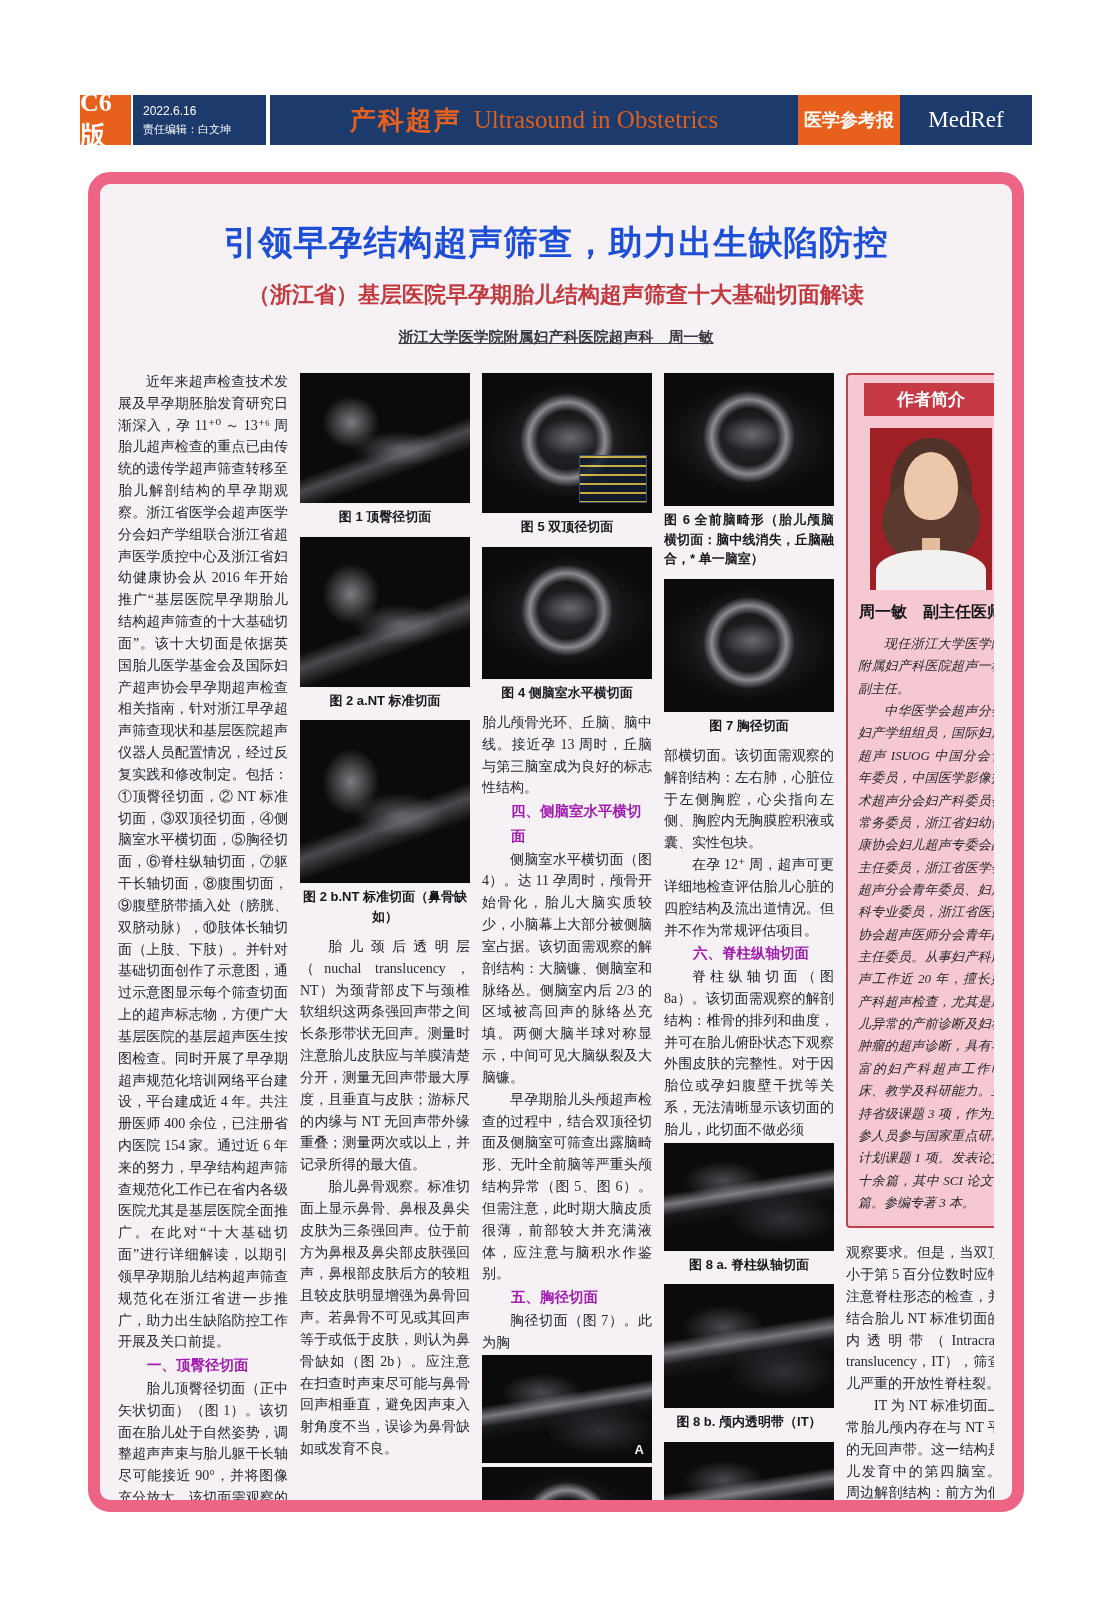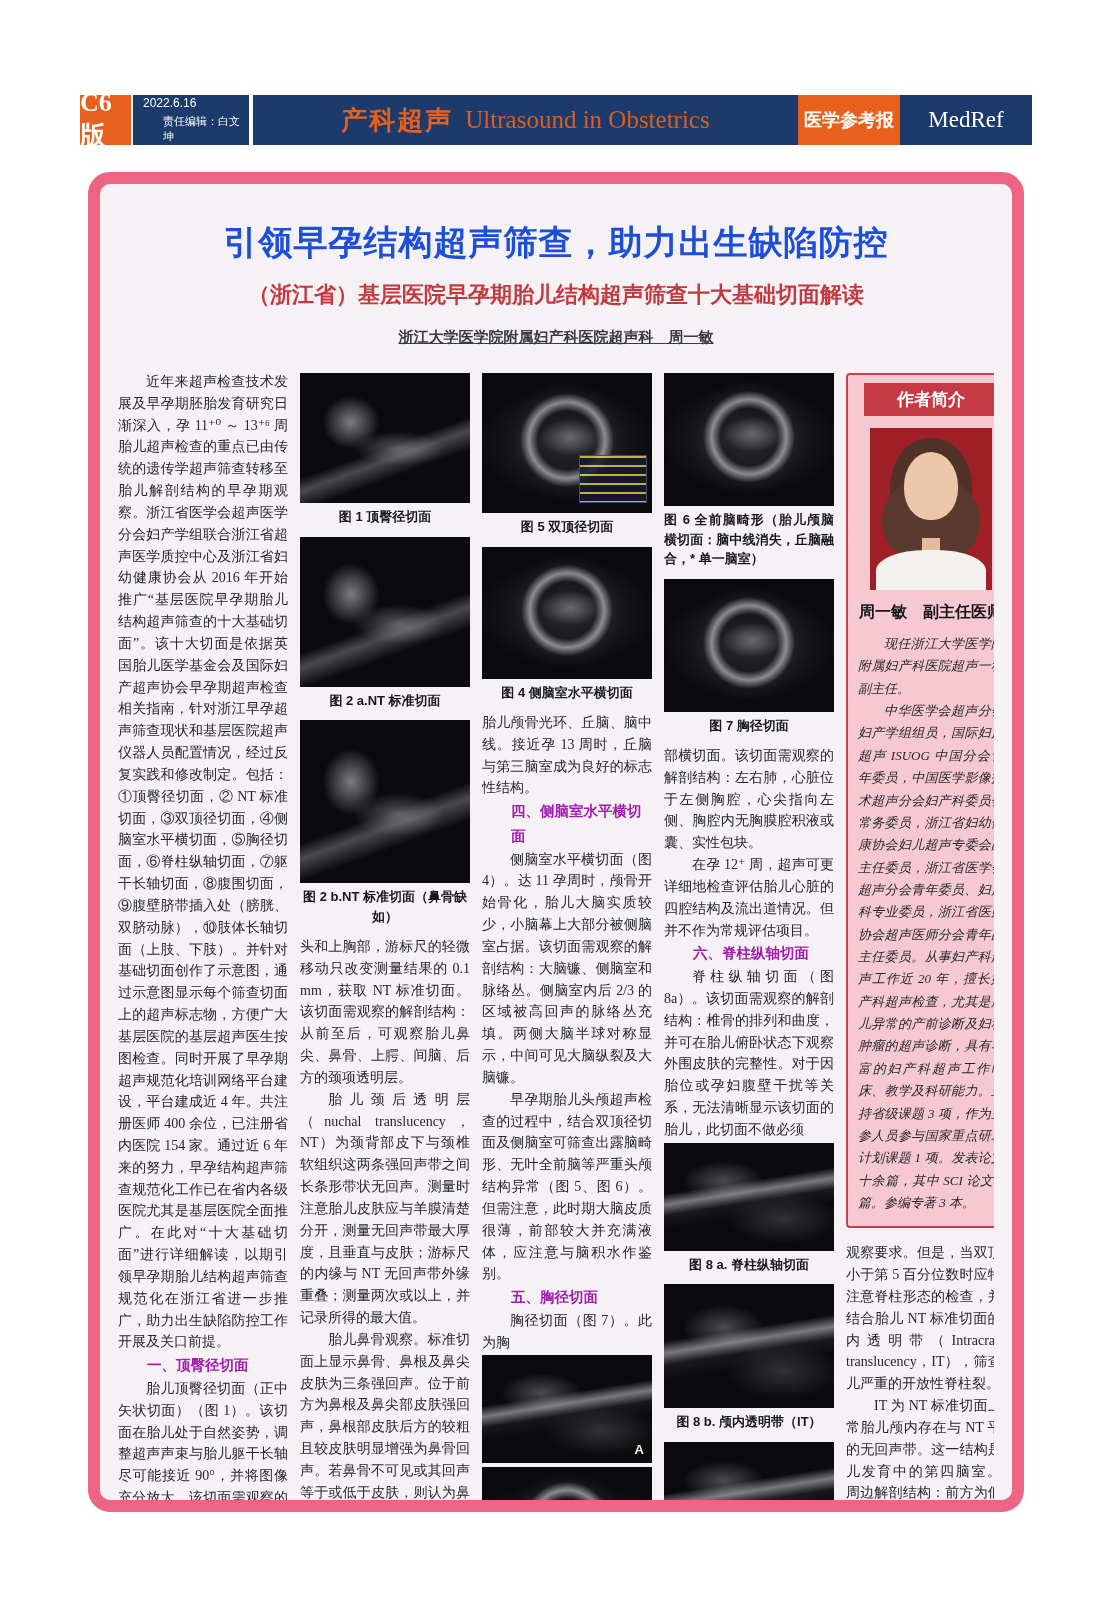--- a/index.html
+++ b/index.html
@@ -3,24 +3,24 @@
 <meta charset="utf-8">
 <style>
   html,body{margin:0;padding:0;background:#fff;}
   .page{position:relative;width:1112px;height:1600px;background:#ffffff;overflow:hidden;
         font-family:"Liberation Serif","DejaVu Serif",serif;color:#26262e;}
 
   
   .masthead{position:absolute;top:95px;left:80px;width:952px;height:50px;display:flex;align-items:stretch;}
   .mh-page{background:#e8611c;color:#fff;width:51px;display:flex;align-items:center;justify-content:center;
            font-family:"Liberation Serif",serif;font-weight:bold;font-size:26px;}
-  .mh-date{background:#1d3a6d;color:#fff;width:116px;margin-left:2px;display:flex;flex-direction:column;
+  .mh-date{background:#1d3a6d;color:#fff;width:133px;margin-left:2px;display:flex;flex-direction:column;
            justify-content:center;padding-left:10px;box-sizing:border-box;font-family:"Liberation Sans",sans-serif;}
   .mh-date .d1{font-size:12px;margin-bottom:4px;}
-  .mh-date .d2{font-size:11px;margin-left:20px;}
+  .mh-date .d2{font-size:11px;}
   .mh-main{background:#1d3a6d;flex:1;margin-left:4px;display:flex;align-items:center;justify-content:center;gap:12px;}
   .mh-cn{color:#e8611c;font-family:"Liberation Sans",sans-serif;font-weight:bold;font-size:26px;letter-spacing:2px;}
   .mh-en{color:#d95f1e;font-family:"Liberation Serif",serif;font-size:25px;}
   .mh-brand{background:#e8611c;color:#fff;width:102px;display:flex;align-items:center;justify-content:center;
             font-size:18px;font-weight:bold;font-family:"Liberation Sans",sans-serif;}
   .mh-medref{background:#1d3a6d;color:#fff;width:132px;display:flex;align-items:center;justify-content:center;
              font-family:"Liberation Serif",serif;font-size:23px;}
 
   
   .frame{position:absolute;top:172px;left:88px;width:936px;height:1340px;box-sizing:border-box;
@@ -119,21 +119,20 @@
             <figcaption class="cap">图 1 顶臀径切面</figcaption>
           </figure>
           <figure class="fig">
             <div class="us sag" style="height: 150px;"></div>
             <figcaption class="cap">图 2  a.NT 标准切面</figcaption>
           </figure>
           <figure class="fig">
             <div class="us sag" style="height: 163px;"></div>
             <figcaption class="cap">图 2  b.NT 标准切面（鼻骨缺如）</figcaption>
           </figure>
-          <p class="bp">头和上胸部，游标尺的轻微移动只改变测量结果的 0.1 mm，获取 NT 标准切面。该切面需观察的解剖结构：从前至后，可观察胎儿鼻尖、鼻骨、上腭、间脑、后方的颈项透明层。</p>
           <p class="bp ind">胎儿颈后透明层（nuchal translucency，NT）为颈背部皮下与颈椎软组织这两条强回声带之间长条形带状无回声。测量时注意胎儿皮肤应与羊膜清楚分开，测量无回声带最大厚度，且垂直与皮肤；游标尺的内缘与 NT 无回声带外缘重叠；测量两次或以上，并记录所得的最大值。</p>
           <p class="bp ind">胎儿鼻骨观察。标准切面上显示鼻骨、鼻根及鼻尖皮肤为三条强回声。位于前方为鼻根及鼻尖部皮肤强回声，鼻根部皮肤后方的较粗且较皮肤明显增强为鼻骨回声。若鼻骨不可见或其回声等于或低于皮肤，则认为鼻骨缺如（图 2b）。应注意在扫查时声束尽可能与鼻骨回声相垂直，避免因声束入射角度不当，误诊为鼻骨缺如或发育不良。</p>
         </div>
       <div class="col" id="col-3">
           <figure class="fig">
             <div class="us ring" style="height: 140px;">
               <div class="meas"></div>
             </div>
             <figcaption class="cap">图 5 双顶径切面</figcaption>
           </figure>

